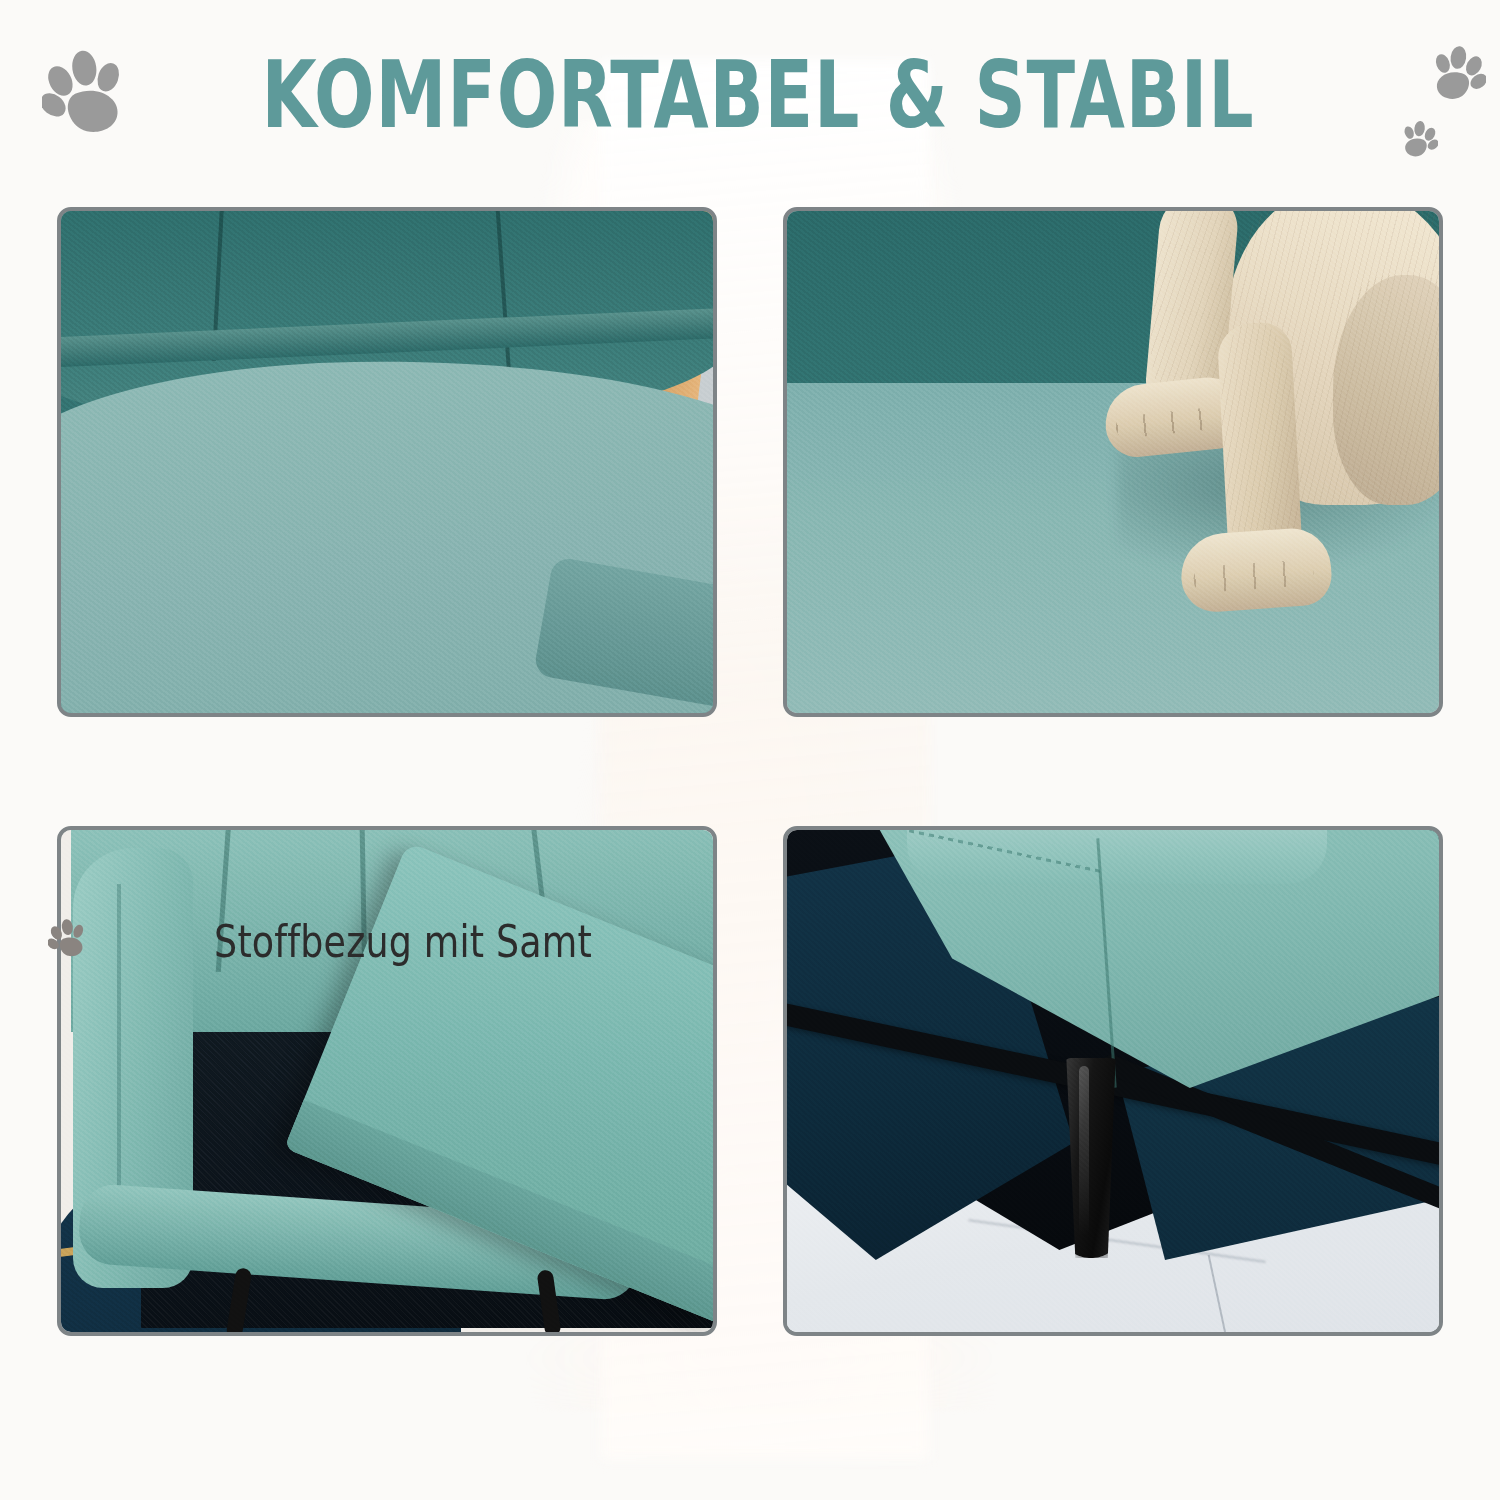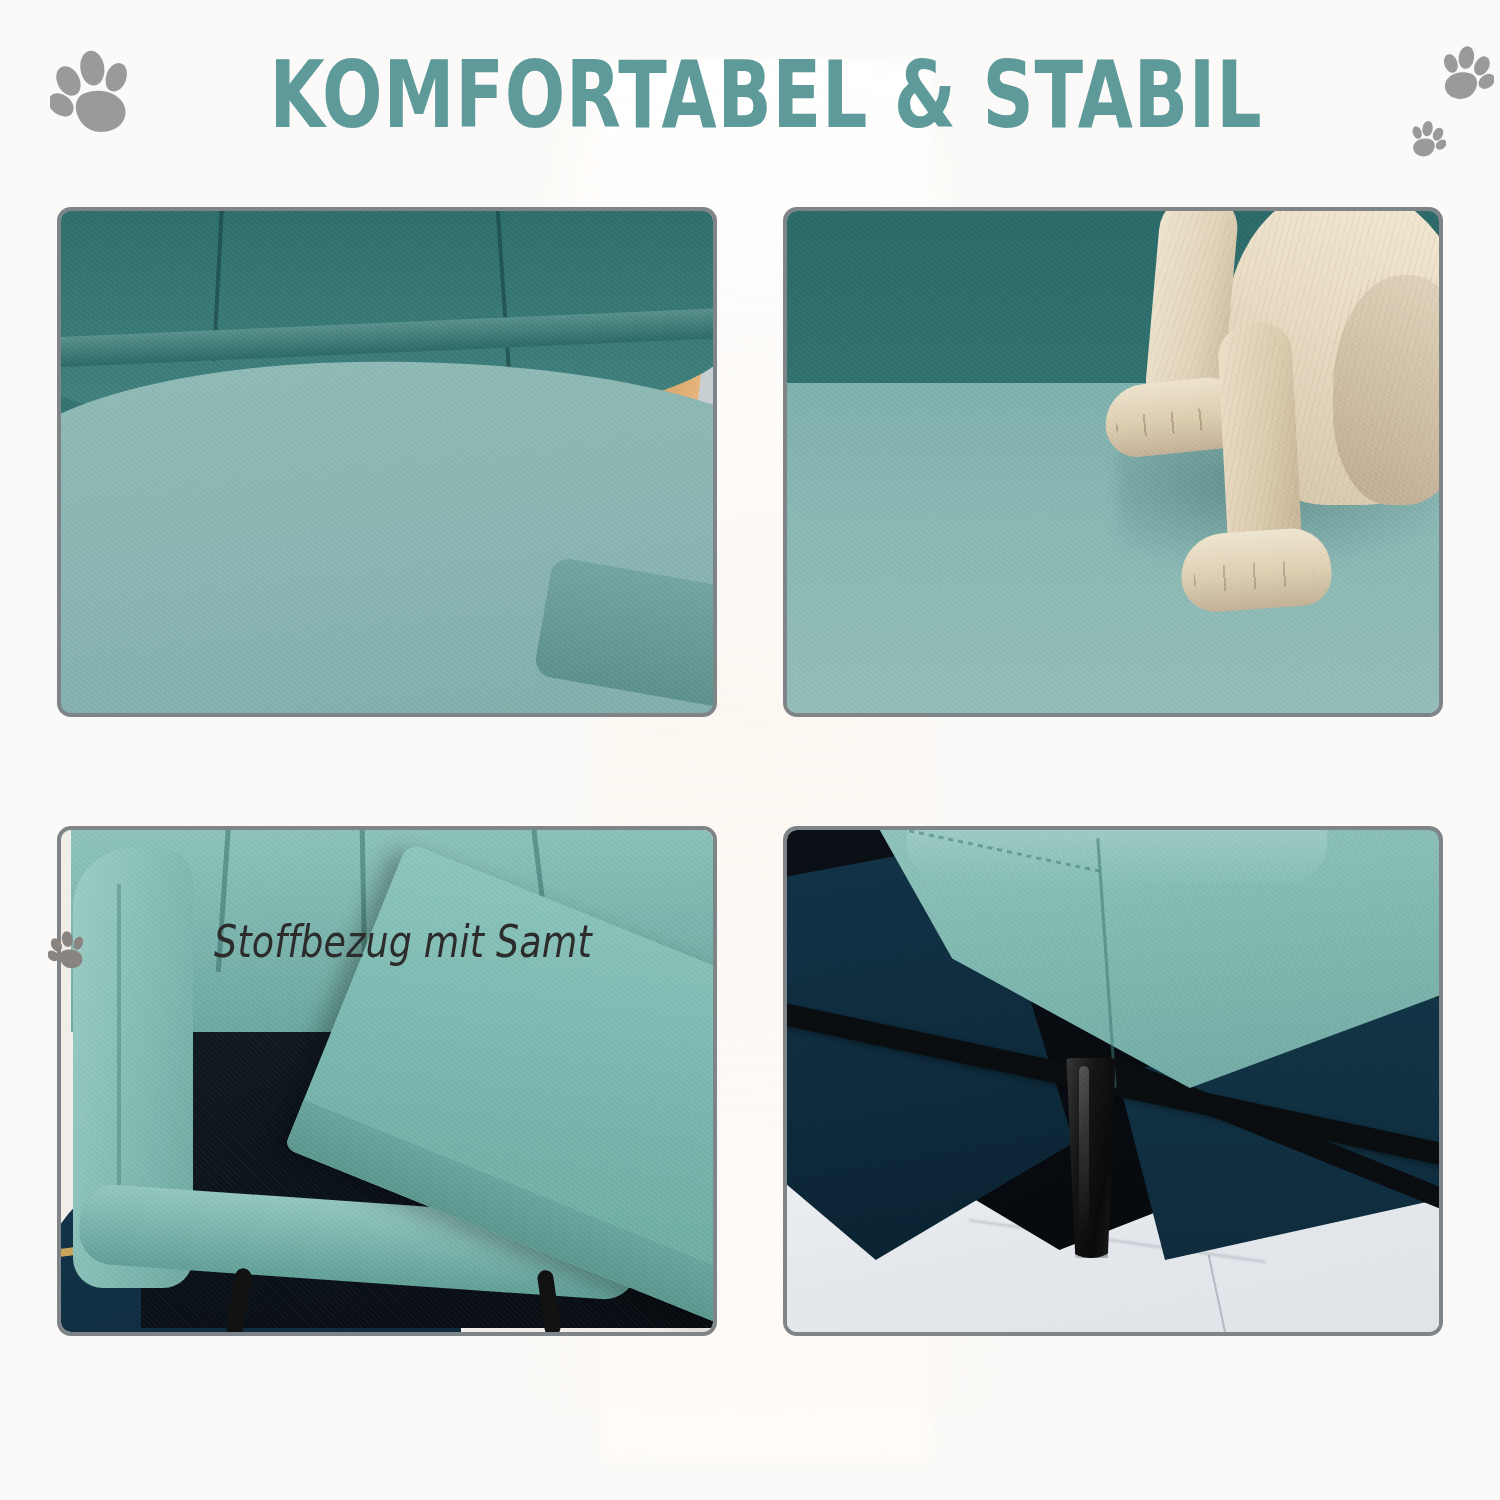--- a/index.html
+++ b/index.html
@@ -33,21 +33,21 @@
     left:600px; top:60px;
     width:330px; height:1400px;
     background:linear-gradient(175deg, rgba(255,255,255,.95) 0%, rgba(252,246,240,.75) 45%, rgba(255,252,249,.9) 100%);
     filter:blur(6px);
     pointer-events:none;
   }
 
   
   .header {
     position:absolute;
-    left:16px; top:0; width:1392px; height:175px;
+    left:8px; top:0; width:1392px; height:175px;
   }
   .title {
     position:absolute;
     left:0; top:47px; width:1500px;
     text-align:center;
     font-family:"Liberation Sans Narrow","DejaVu Sans Condensed","Liberation Sans", sans-serif;
     font-weight:700;
     font-size:92px;
     line-height:98px;
     letter-spacing:1px;
@@ -357,24 +357,23 @@
   .p4-velvet {
     position:absolute; inset:0;
     background-image:repeating-linear-gradient(42deg, rgba(255,255,255,.03) 0 2px, rgba(0,0,0,.025) 2px 4px);
     mix-blend-mode:overlay;
   }
 
   
   .caption {
     position:absolute;
     display:flex;
-    align-items:flex-end;
+    align-items:flex-start;
     color:#2c2c2c;
     font-family:"Liberation Sans Narrow","DejaVu Sans Condensed","Liberation Sans", sans-serif;
-    font-style:italic;
   }
   .caption .paw-ic {
     flex:0 0 auto;
     width:42px; height:44px;
     margin-top:4px;
   }
   .caption .paw-ic svg { width:100%; height:100%; display:block; }
   .cap-text {
     flex:1 1 auto;
     text-align:center;

